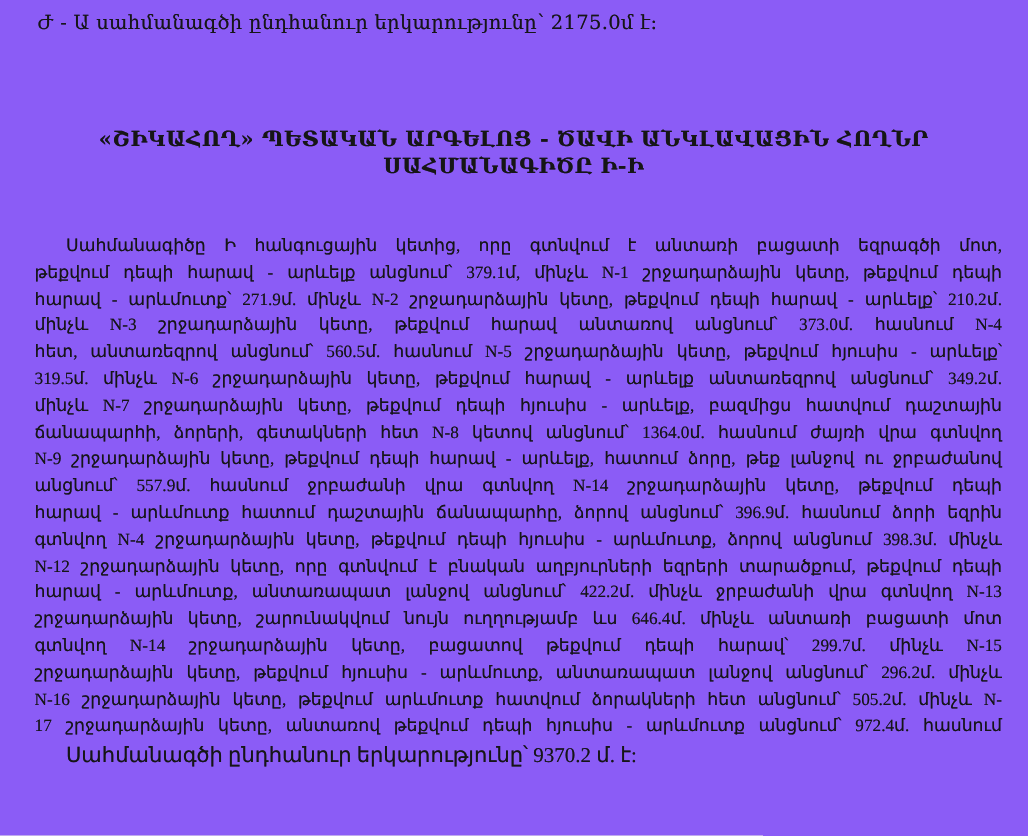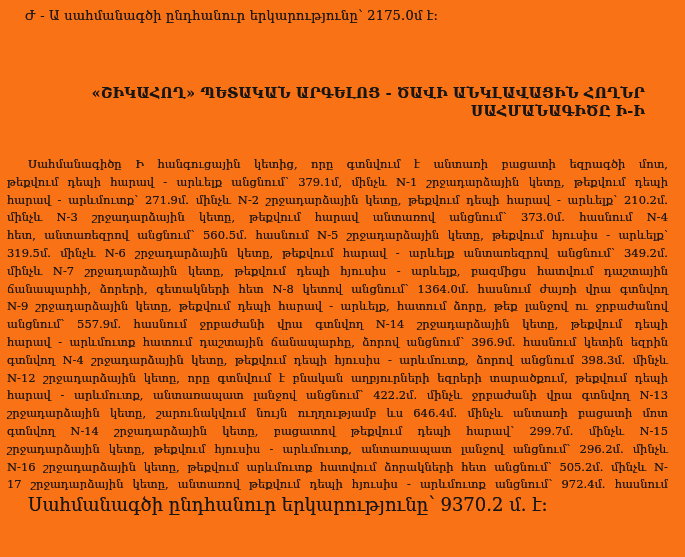--- a/index.html
+++ b/index.html
@@ -1,64 +1,65 @@
 <!DOCTYPE html>
 <html lang="hy"><head>
 <meta charset="utf-8">
 <style>
   html, body { margin: 0; padding: 0; background: #e8e8e8; }
   .page {
     position: relative;
     width: 685px;
     height: 557px;
     margin: 0 auto;
-    background: #f97316;
+    background: #8b5cf6;
     color: #161616;
     font-family: "DejaVu Serif", "DejaVu Sans", serif;
     overflow: hidden;
   }
   .top-note {
     position: absolute;
     top: 8px;
     left: 25px;
     right: 20px;
     font-size: 13px;
     letter-spacing: 0.2px;
   }
   .title-block {
     position: absolute;
     top: 84px;
     left: 30px;
-    right: 40px;
-    text-align: right;
+    right: 30px;
+    text-align: center;
     font-weight: bold;
     font-size: 14px;
     line-height: 18px;
     letter-spacing: 0.3px;
   }
   .body-block {
     position: absolute;
     top: 156px;
-    left: 7px;
+    left: 23px;
     right: 17px;
     font-size: 11.5px;
     line-height: 17.8px;
+    font-family: Liberation Serif, serif;
   }
   .body-block .line {
     text-align: justify;
     text-align-last: justify;
     white-space: normal;
     height: 17.8px;
     overflow: visible;
   }
   .body-block .line:first-child { text-indent: 21px; }
   .body-block .line:last-child { text-align-last: left; }
   .total-line {
     margin-top: 2px;
-    font-size: 18px;
+    font-size: 14px;
     text-indent: 21px;
   }
   
   .page * { text-shadow: 0 0 0.35px rgba(0,0,0,0.55); }
 </style>
 </head>
 <body>
 
 <div class="page">
 
@@ -73,21 +74,21 @@
       <div class="line">Սահմանագիծը Ի հանգուցային կետից, որը գտնվում է անտառի բացատի եզրագծի մոտ,</div>
       <div class="line">թեքվում դեպի հարավ - արևելք անցնում՝ 379.1մ, մինչև N-1 շրջադարձային կետը, թեքվում դեպի</div>
       <div class="line">հարավ - արևմուտք՝ 271.9մ. մինչև N-2 շրջադարձային կետը, թեքվում դեպի հարավ - արևելք՝ 210.2մ.</div>
       <div class="line">մինչև N-3 շրջադարձային կետը, թեքվում հարավ անտառով անցնում՝ 373.0մ. հասնում N-4</div>
       <div class="line">հետ, անտառեզրով անցնում՝ 560.5մ. հասնում N-5 շրջադարձային կետը, թեքվում հյուսիս - արևելք՝</div>
       <div class="line">319.5մ. մինչև N-6 շրջադարձային կետը, թեքվում հարավ - արևելք անտառեզրով անցնում՝ 349.2մ.</div>
       <div class="line">մինչև N-7 շրջադարձային կետը, թեքվում դեպի հյուսիս - արևելք, բազմիցս հատվում դաշտային</div>
       <div class="line">ճանապարհի, ձորերի, գետակների հետ N-8 կետով անցնում՝ 1364.0մ. հասնում ժայռի վրա գտնվող</div>
       <div class="line">N-9 շրջադարձային կետը, թեքվում դեպի հարավ - արևելք, հատում ձորը, թեք լանջով ու ջրբաժանով</div>
       <div class="line">անցնում՝ 557.9մ. հասնում ջրբաժանի վրա գտնվող N-14 շրջադարձային կետը, թեքվում դեպի</div>
-      <div class="line">հարավ - արևմուտք հատում դաշտային ճանապարհը, ձորով անցնում՝ 396.9մ. հասնում կետին եզրին</div>
+      <div class="line">հարավ - արևմուտք հատում դաշտային ճանապարհը, ձորով անցնում՝ 396.9մ. հասնում ձորի եզրին</div>
       <div class="line">գտնվող N-4 շրջադարձային կետը, թեքվում դեպի հյուսիս - արևմուտք, ձորով անցնում 398.3մ. մինչև</div>
       <div class="line">N-12 շրջադարձային կետը, որը գտնվում է բնական աղբյուրների եզրերի տարածքում, թեքվում դեպի</div>
       <div class="line">հարավ - արևմուտք, անտառապատ լանջով անցնում՝ 422.2մ. մինչև ջրբաժանի վրա գտնվող N-13</div>
       <div class="line">շրջադարձային կետը, շարունակվում նույն ուղղությամբ ևս 646.4մ. մինչև անտառի բացատի մոտ</div>
       <div class="line">գտնվող N-14 շրջադարձային կետը, բացատով թեքվում դեպի հարավ՝ 299.7մ. մինչև N-15</div>
       <div class="line">շրջադարձային կետը, թեքվում հյուսիս - արևմուտք, անտառապատ լանջով անցնում՝ 296.2մ. մինչև</div>
       <div class="line">N-16 շրջադարձային կետը, թեքվում արևմուտք հատվում ձորակների հետ անցնում՝ 505.2մ. մինչև N-</div>
       <div class="line">17 շրջադարձային կետը, անտառով թեքվում դեպի հյուսիս - արևմուտք անցնում՝ 972.4մ. հասնում</div>
       <div class="total-line">Սահմանագծի ընդհանուր երկարությունը՝ 9370.2 մ. է:</div>
     </div>

